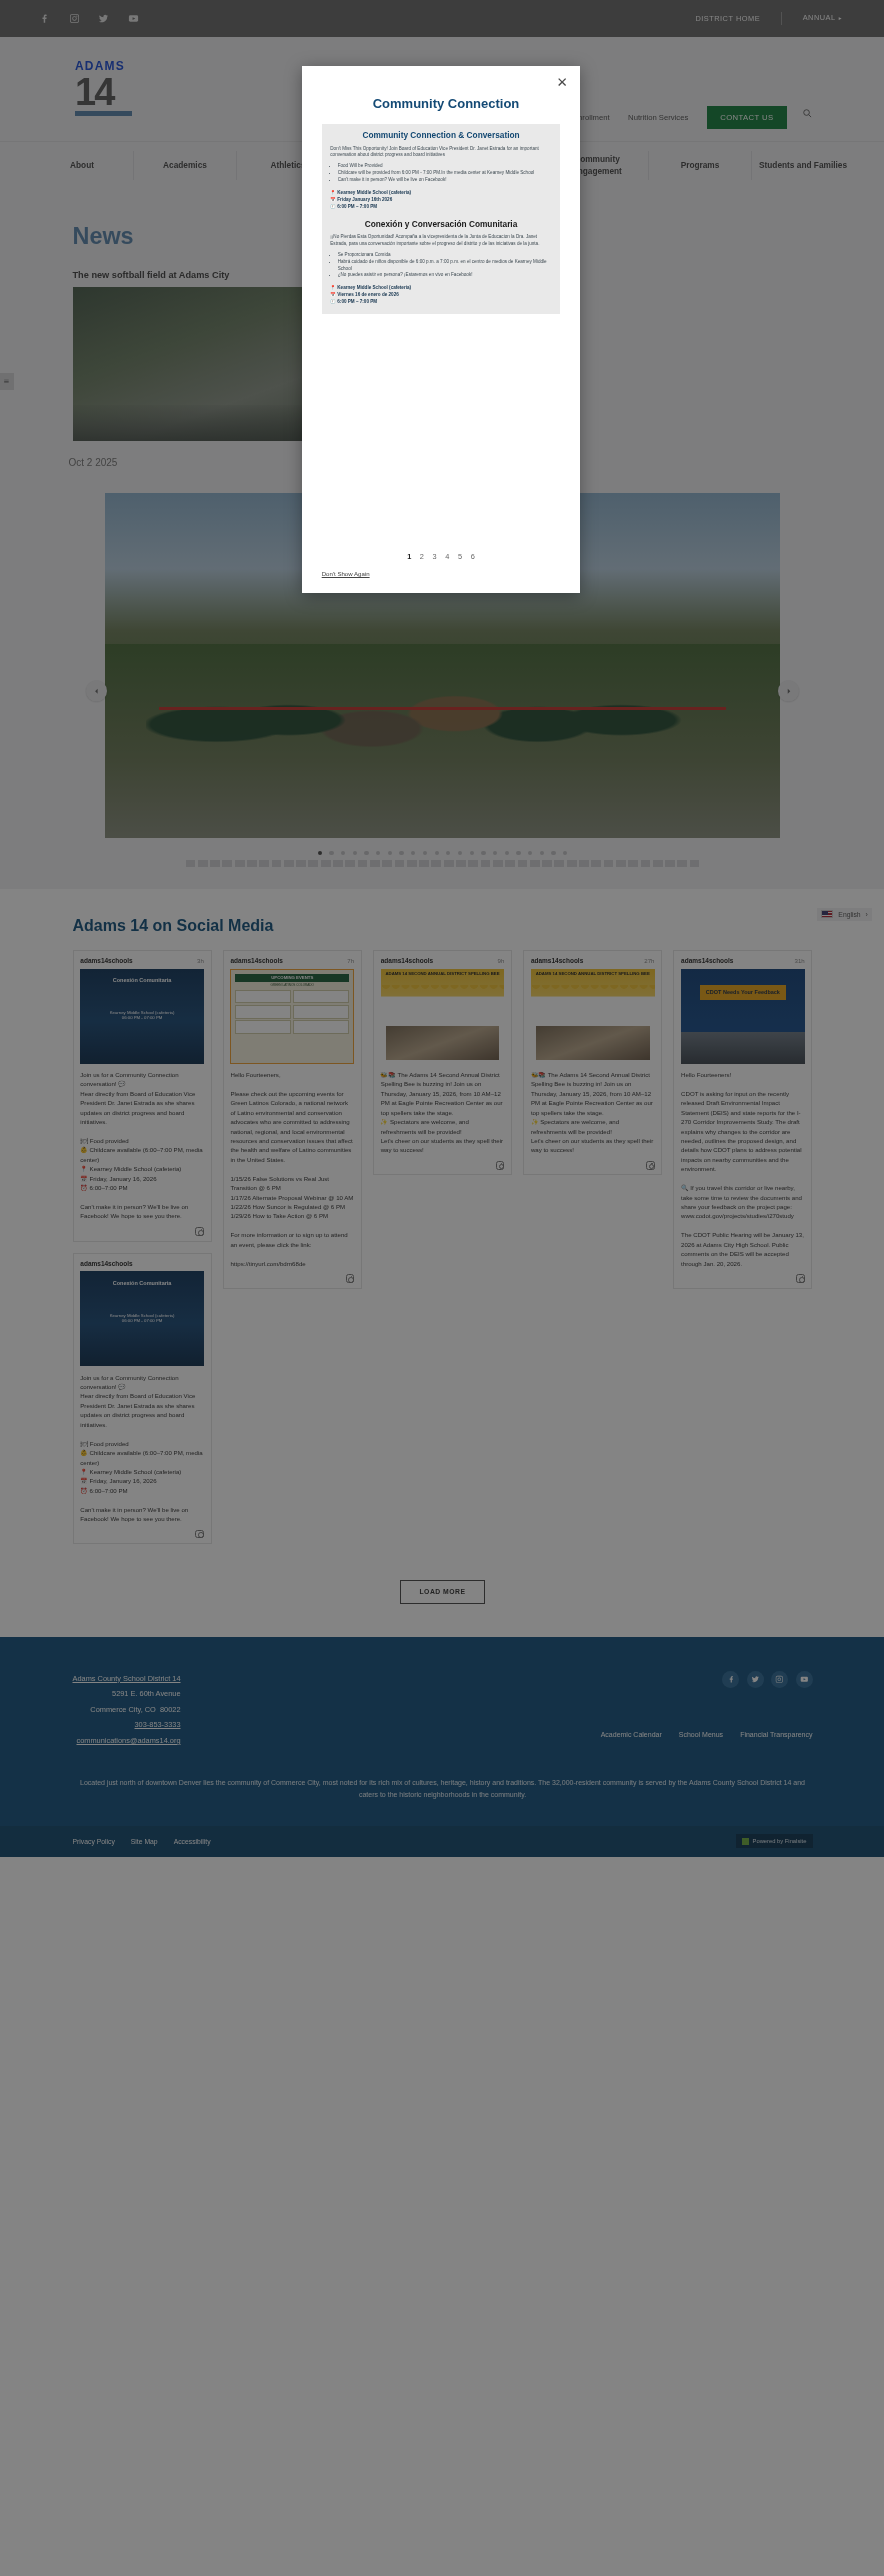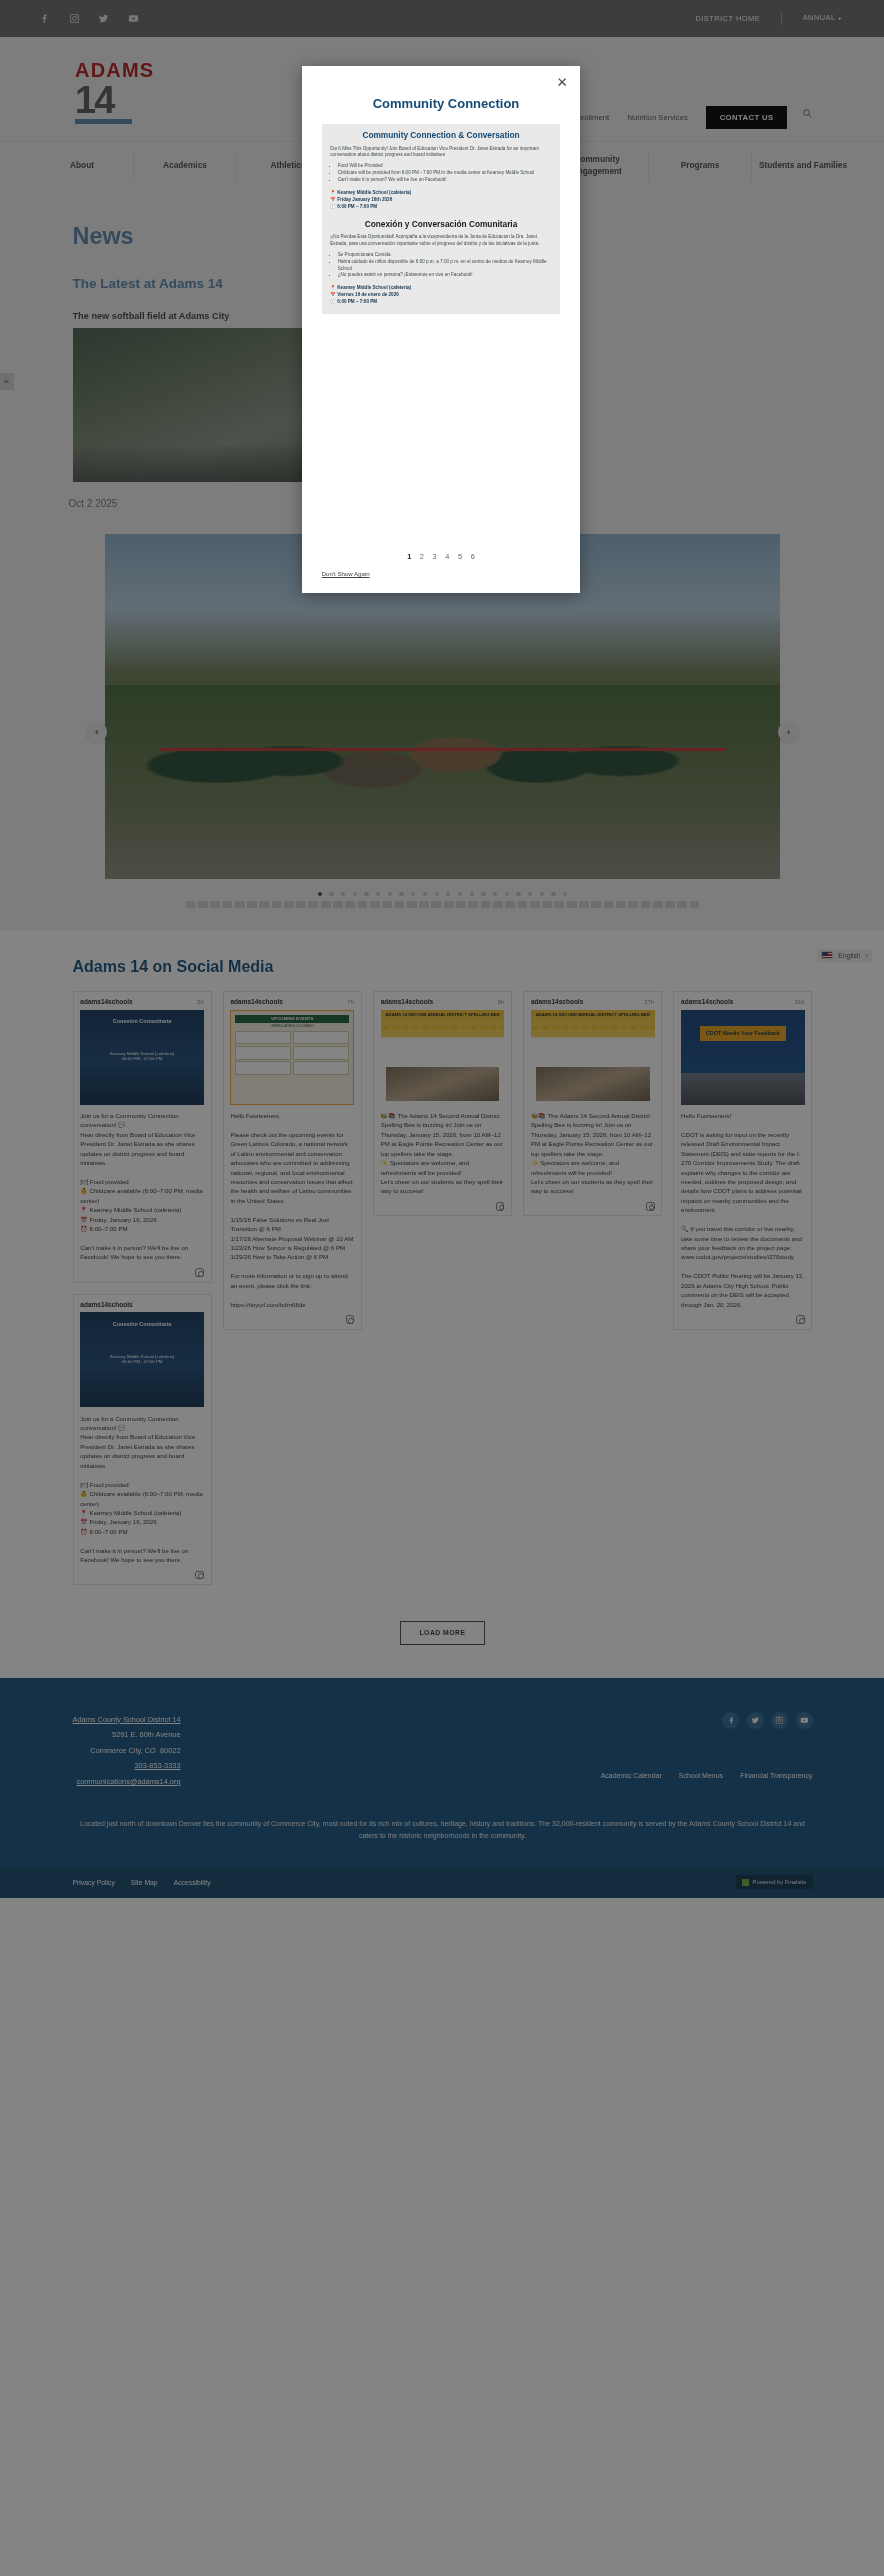--- a/index.html
+++ b/index.html
@@ -40,39 +40,39 @@
   .header {
     background: #f1f1f3;
     height: 104px;
     position: relative;
   }
   .logo {
     position: absolute; left: 75px; top: 23.4px;
     width: 104px; text-align: left;
   }
   .logo-top {
-    font-size: 20px; font-weight: bold; color: #b91c1c;
+    font-size: 12px; font-weight: bold; color: #1d4ed8;
     letter-spacing: 1.2px; line-height: 1;
   }
   .logo-num {
     font-size: 38px; font-weight: bold; color: #5a5a5a;
     line-height: .95; letter-spacing: -1.8px; margin-top: 1.2px;
   }
   .logo-bar { width: 57px; height: 4.3px; background: #5b87ad; margin-top: 1.8px; }
 
   .header-links {
     position: absolute; right: 98px; top: 69px;
     display: flex; align-items: center; gap: 18.4px;
   }
   .header-links a {
     font-size: 7.7px; color: #555; text-decoration: none;
   }
   .contact-btn {
-    background: #000000; color: #fff !important; font-size: 6.8px;
-    font-weight: bold; letter-spacing: 0.4px; padding: 6.8px 13.5px;
+    background: #15803d; color: #fff !important; font-size: 6.8px;
+    font-weight: normal; letter-spacing: 0.4px; padding: 6.8px 13.5px;
     text-decoration: none; display: inline-block;
   }
   .search-icon-hdr { position: absolute; right: 73px; top: 71px; cursor: pointer; }
   .search-icon-hdr svg { width: 10.4px; height: 10.4px; stroke: #555; fill: none; stroke-width: 2; }
 
   
   .mainnav {
     background: #f1f1f3;
     border-top: 0.6px solid #e2e2e4;
     height: 48px;
@@ -409,21 +409,20 @@
 </nav>
 
 <section class="news-wrap">
   <div class="side-tab">
     <svg viewBox="0 0 24 24">
         <path d="M4 6h16v2H4zm0 5h16v2H4zm0 5h16v2H4z"></path>
       </svg>
   </div>
   <div class="inner">
     <h1 class="news-title">News</h1>
-    <h2 class="news-sub">The Latest at Adams 14</h2>
     <div class="news-card">
       <div class="news-headline">The new softball field at Adams City</div>
       <div class="news-photo"></div>
     </div>
     <div class="news-date">Oct 2 2025</div>
   </div>
 </section>
 
 <section class="hero-wrap">
   <div class="lang-sel">

